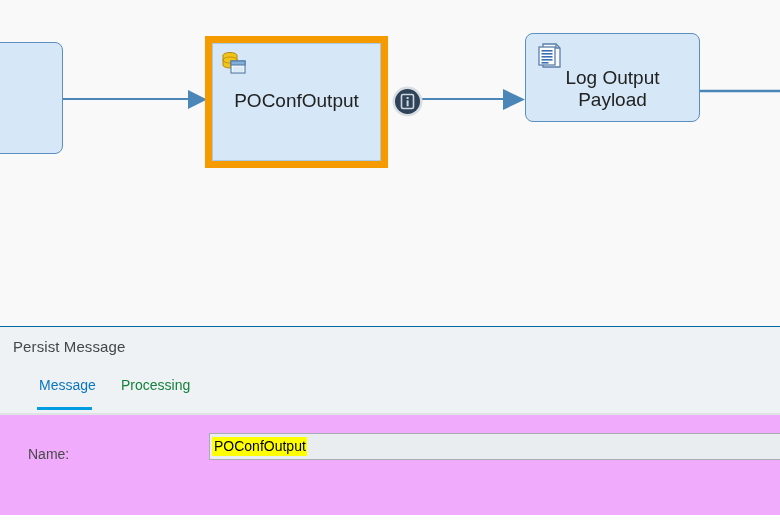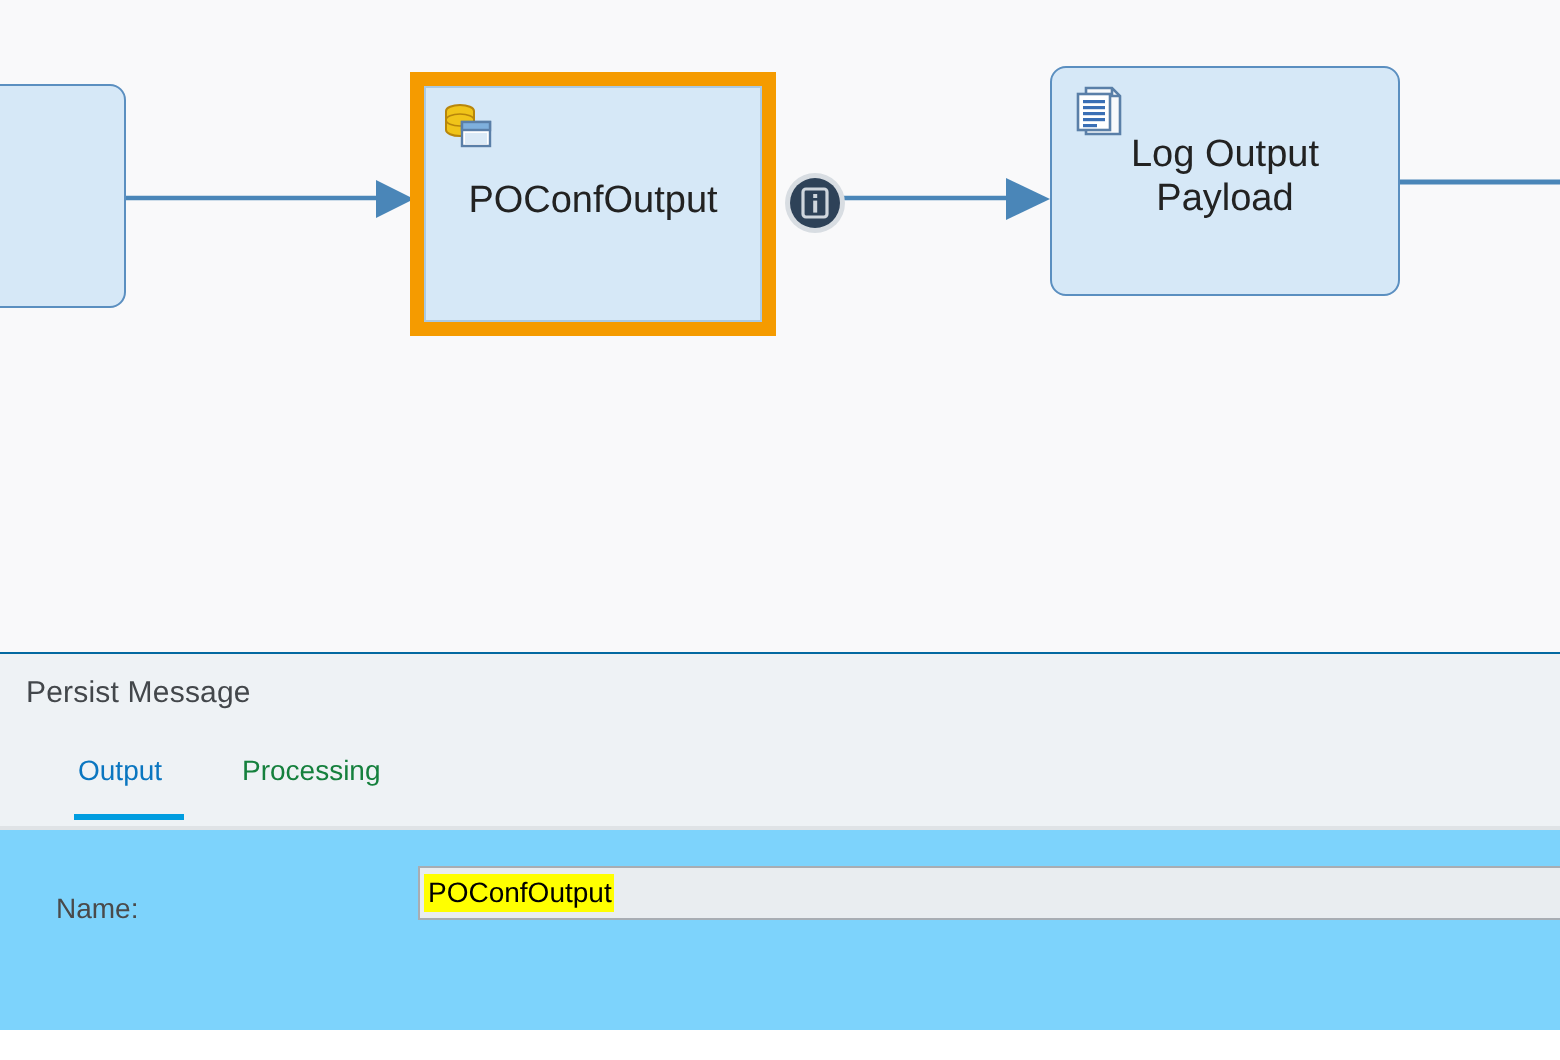--- a/index.html
+++ b/index.html
@@ -87,21 +87,21 @@
     box-sizing: border-box;
   }
   #node-persist-wrap .node-label {
     top: 47px;
   }
 
   #node-log {
     left: 525px;
     top: 33px;
     width: 175px;
-    height: 115px;
+    height: 89px;
   }
   #node-log .node-label {
     top: 33px;
   }
 
   .node-icon {
     position: absolute;
     left: 9px;
     top: 7px;
     width: 30px;
@@ -185,21 +185,21 @@
     height: 2px;
     background: #dfe3e6;
   }
 
   #form-area {
     position: absolute;
     left: 0;
     top: 88px;
     width: 780px;
     height: 100px;
-    background: #7dd3fc;
+    background: #f0abfc;
   }
 
   #name-label {
     position: absolute;
     left: 28px;
     top: 31px;
     font-size: 14px;
     color: #4a4a4a;
   }
 
@@ -298,21 +298,21 @@
 Payload</div>
     </div>
 
   </div>
 
   <div id="panel">
 
     <div id="panel-title">Persist Message</div>
 
     <div id="tabbar">
-      <button class="tab tab-general">Output</button>
+      <button class="tab tab-general">Message</button>
       <button class="tab tab-processing">Processing</button>
       <div class="tab-underline"></div>
     </div>
 
     <div id="tab-divider"></div>
 
     <div id="form-area">
       <label id="name-label">Name:</label>
 
       <input id="name-field" type="text" value="" placeholder="" style="">

